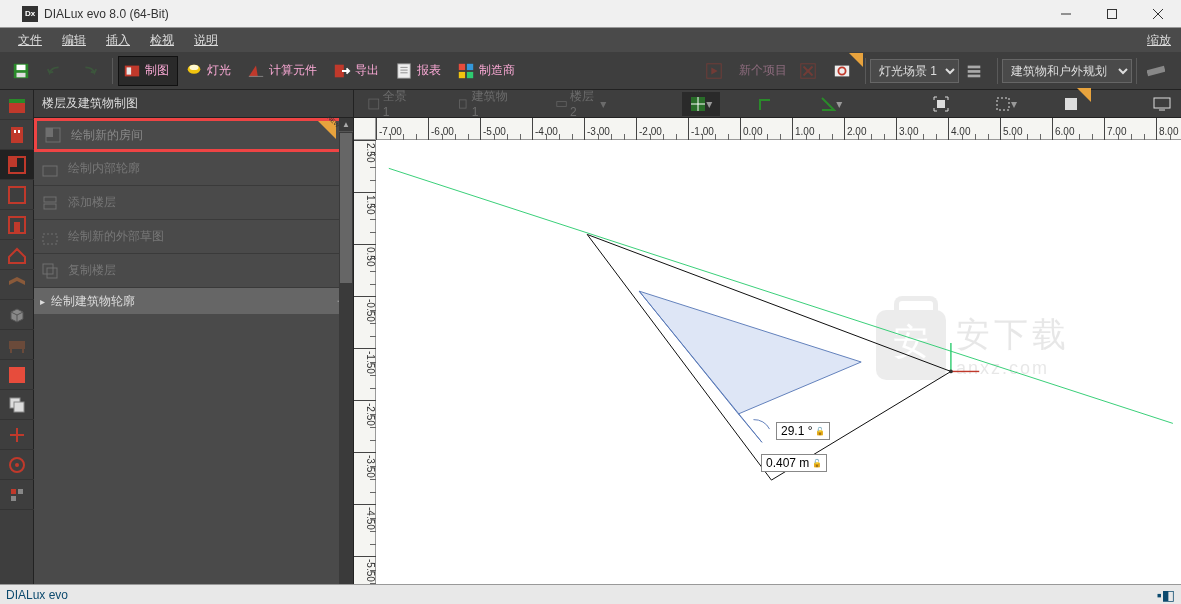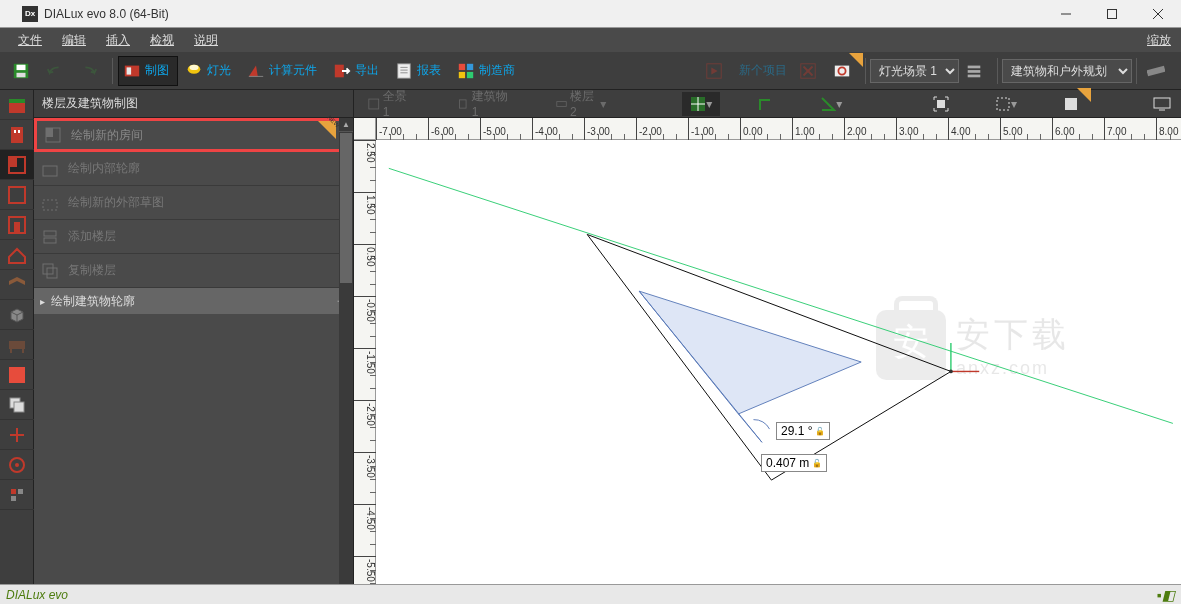--- a/index.html
+++ b/index.html
@@ -5,21 +5,21 @@
 * { margin:0; padding:0; box-sizing:border-box; font-family:"Microsoft YaHei",Arial,sans-serif; font-size:12px; user-select:none; }
 body { width:1181px; height:604px; background:#4a4a4a; overflow:hidden; position:relative; }
 .titlebar { height:28px; background:#f0f0f0; display:flex; align-items:center; padding-left:22px; border-bottom:1px solid #999; }
 .titlebar .icon { width:16px; height:16px; background:#333; color:#fff; font-size:8px; display:flex; align-items:center; justify-content:center; margin-right:6px; font-weight:bold; }
 .titlebar .title { color:#333; flex:1; }
 .winbtn { width:46px; height:28px; display:flex; align-items:center; justify-content:center; color:#333; }
 .menubar { height:24px; background:#4a4a4a; display:flex; align-items:center; padding-left:8px; }
 .menubar .mitem { color:#ddd; padding:0 10px; height:100%; display:flex; align-items:center;text-decoration:underline; }
 .menubar .spacer { flex:1; }
 .toolbar { height:38px; background:#3e3e3e; display:flex; align-items:center; padding:0 6px; border-bottom:1px solid #222; }
-.tbtn { height:30px; min-width:30px; display:flex; align-items:center; justify-content:center; padding:0 4px; margin:0 1px; border:1px solid transparent; color:#0ea5e9; }
+.tbtn { height:30px; min-width:30px; display:flex; align-items:center; justify-content:center; padding:0 4px; margin:0 1px; border:1px solid transparent; color:#f9a8d4; }
 .tbtn .ticon { width:18px; height:18px; margin-right:4px; }
 .tbtn.labeled { padding-right:8px; }
 .tbtn.active { background:#2a2a2a; border:1px solid #111; }
 .tbtn.disabled { opacity:.4; }
 .tsep { width:1px; height:26px; background:#5a5a5a; margin:0 4px; }
 .tspacer { flex:1; }
 select.darksel { background:#4a4a4a; color:#ddd; border:1px solid #666; height:24px; padding:0 4px; }
 .workarea { display:flex; height:calc(100% - 28px - 24px - 38px - 20px); }
 .vtoolbar { width:34px; background:#3e3e3e; display:flex; flex-direction:column; border-right:1px solid #222; }
 .vbtn { width:34px; height:30px; display:flex; align-items:center; justify-content:center; border-bottom:1px solid #333; position:relative; }
@@ -48,21 +48,21 @@
 .rulerv { position:absolute; top:22px; left:0; width:22px; bottom:0; background:#f5f5f2; border-right:1px solid #999; display:flex; flex-direction:column; }
 .rcorner { position:absolute; top:0; left:0; width:22px; height:22px; background:#f5f5f2; border-right:1px solid #999; border-bottom:1px solid #999; }
 .rtick { position:relative; flex:0 0 auto; font-size:10px; color:#333; }
 .rulerh .rtick { width:52px; border-left:1px solid #444; padding-left:2px; padding-top:8px; height:22px;}
 .rulerh .rtick::before { content:""; position:absolute; left:13px; top:16px; width:1px; height:6px; background:#666; box-shadow:13px 0 #666, 26px 0 #666; }
 .rulerv .rtick { height:52px; border-top:1px solid #444; writing-mode:vertical-rl; padding-top:2px; padding-left:8px; width:22px;}
 .rulerv .rtick::before { content:""; position:absolute; top:13px; left:16px; height:1px; width:6px; background:#666; box-shadow:0 13px #666, 0 26px #666; }
 .drawing { position:absolute; top:22px; left:22px; right:0; bottom:0; }
 .measurebox { position:absolute; background:#fff; border:1px solid #888; padding:1px 4px; font-size:10px; display:flex; align-items:center; gap:3px;}
 .measurebox .lock { font-size:8px;}
-.statusbar { height:20px; background:#e8e8e8; display:flex; align-items:center; padding:0 6px; color:#4d7c0f; border-top:1px solid #999;font-style:italic;}
+.statusbar { height:20px; background:#e8e8e8; display:flex; align-items:center; padding:0 6px; color:#0c4a6e; border-top:1px solid #999;}
 .statusbar .sspacer { flex:1; }
 .watermark { position:absolute; top:170px; left:500px; opacity:.15; pointer-events:none; display:flex; align-items:center;}
 .watermark .wicon { width:70px; height:70px; background:#888; border-radius:10px; position:relative; margin-right:10px;}
 .watermark .wicon::before { content:""; position:absolute; top:-14px; left:18px; width:34px; height:18px; border:5px solid #888; border-bottom:none; border-radius:8px 8px 0 0;}
 .watermark .wicon::after { content:"安"; position:absolute; top:8px; left:0; right:0; text-align:center; font-size:36px; color:#fff;}
 .watermark .wtxt { color:#666; }
 .watermark .wt1 { font-size:34px; letter-spacing:4px;}
 .watermark .wt2 { font-size:18px; letter-spacing:2px;}
 .newcorner { position:relative; }
 .newcorner::after { content:""; position:absolute; top:-4px; right:-4px; width:0; height:0; border-style:solid; border-width:0 14px 14px 0; border-color:transparent #e8a33d transparent transparent;}
@@ -308,30 +308,30 @@
         <div class="newbadge"></div>
       </div>
       <div class="sideitem disabled">
         <svg class="sicon" viewBox="0 0 16 16">
             <rect x="1" y="5" width="14" height="10" fill="none" stroke="#888"></rect>
           </svg>
         <span>绘制内部轮廓</span>
       </div>
       <div class="sideitem disabled">
         <svg class="sicon" viewBox="0 0 16 16">
-            <rect x="1" y="5" width="14" height="10" fill="none" stroke="#888" stroke-dasharray="2"></rect>
-          </svg>
-        <span>绘制新的外部草图</span>
+            <rect x="2" y="2" width="12" height="5" fill="none" stroke="#888"></rect>
+            <rect x="2" y="9" width="12" height="5" fill="none" stroke="#888"></rect>
+          </svg>
+        <span>添加楼层</span>
       </div>
       <div class="sideitem disabled">
         <svg class="sicon" viewBox="0 0 16 16">
-            <rect x="2" y="2" width="12" height="5" fill="none" stroke="#888"></rect>
-            <rect x="2" y="9" width="12" height="5" fill="none" stroke="#888"></rect>
-          </svg>
-        <span>添加楼层</span>
+            <rect x="1" y="5" width="14" height="10" fill="none" stroke="#888" stroke-dasharray="2"></rect>
+          </svg>
+        <span>绘制新的外部草图</span>
       </div>
       <div class="sideitem disabled">
         <svg class="sicon" viewBox="0 0 16 16">
             <rect x="1" y="1" width="10" height="10" fill="none" stroke="#888"></rect>
             <rect x="5" y="5" width="10" height="10" fill="none" stroke="#888"></rect>
           </svg>
         <span>复制楼层</span>
       </div>
       <div class="sidehdr2">
         <span class="arrow">▸</span>

